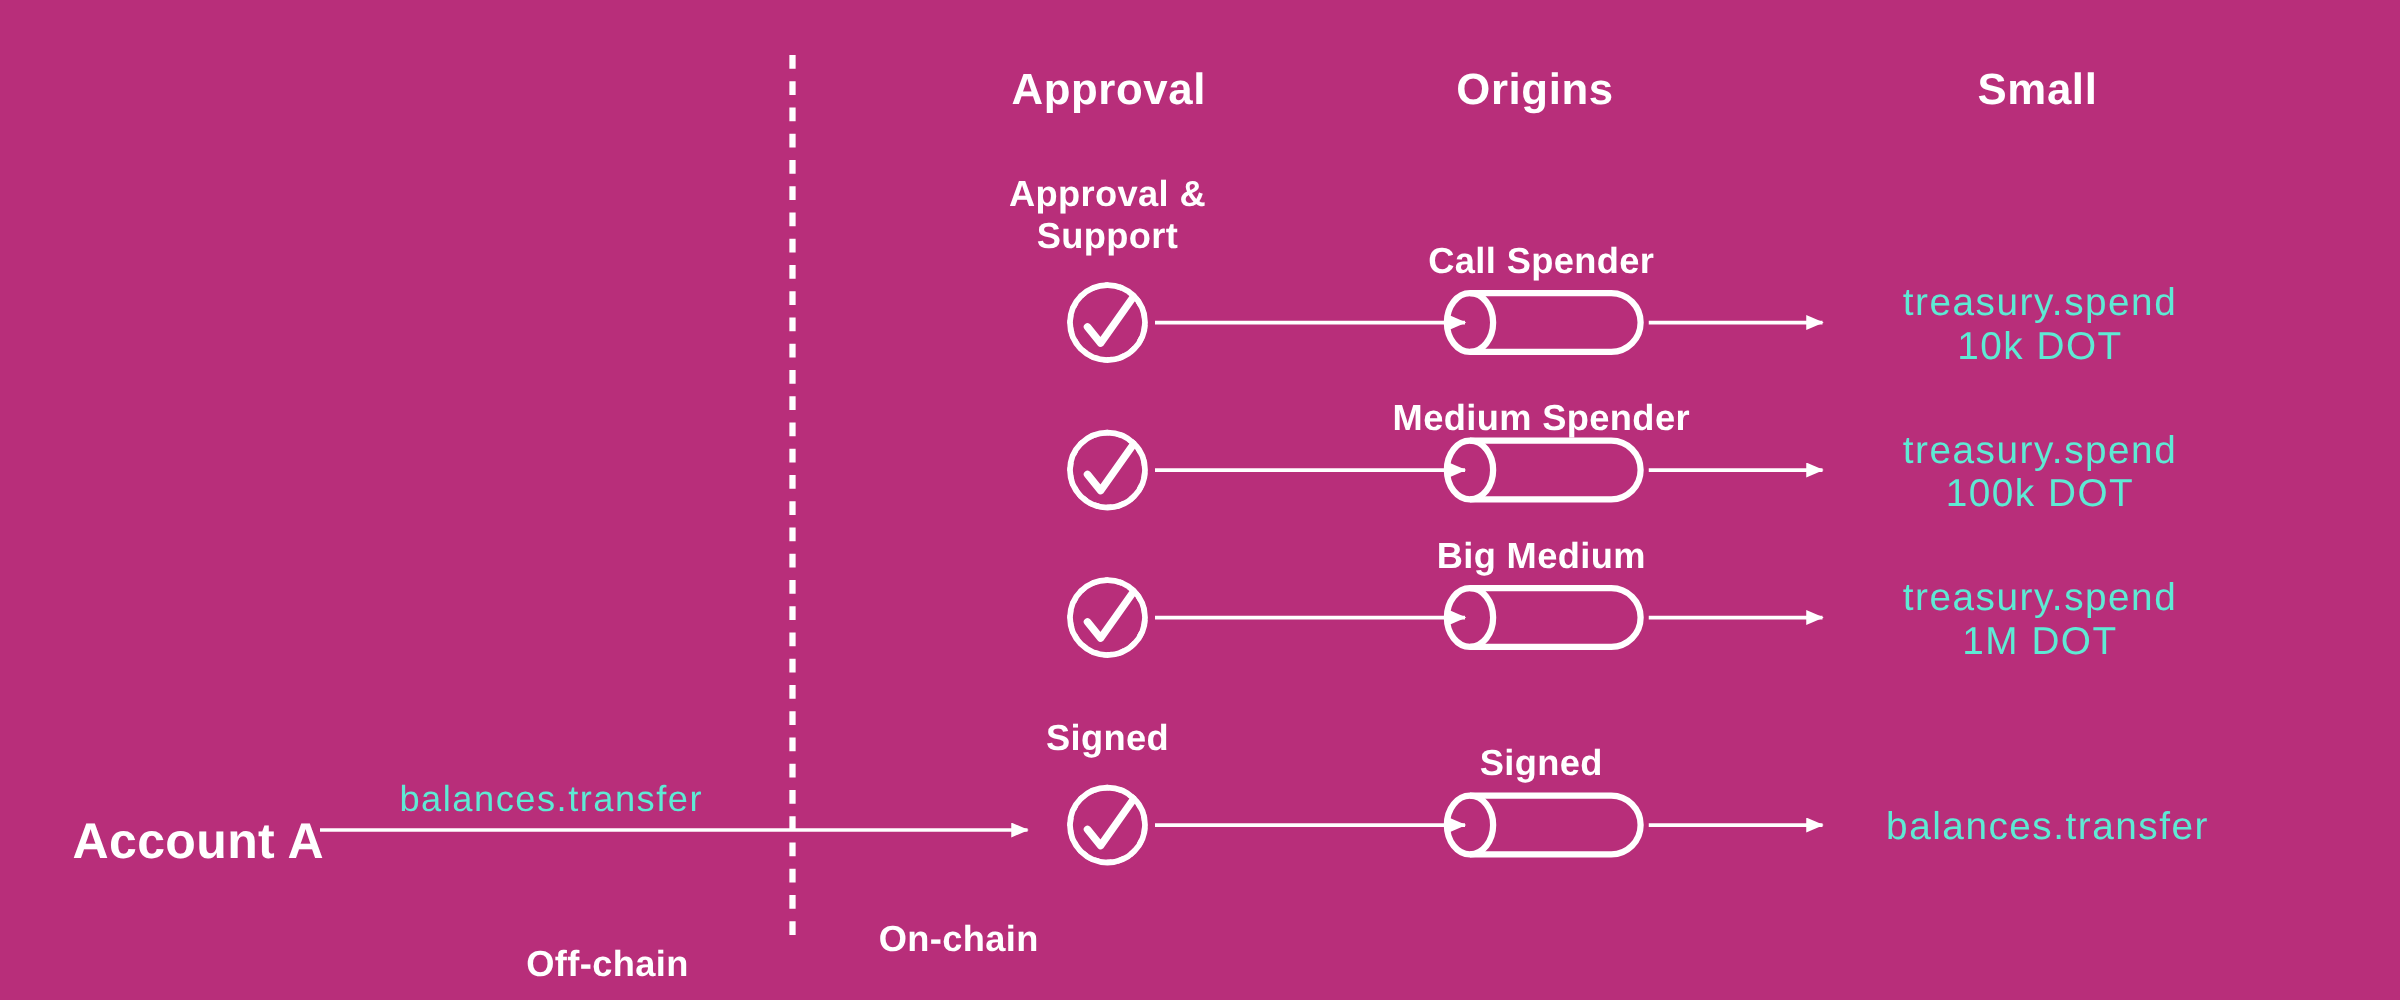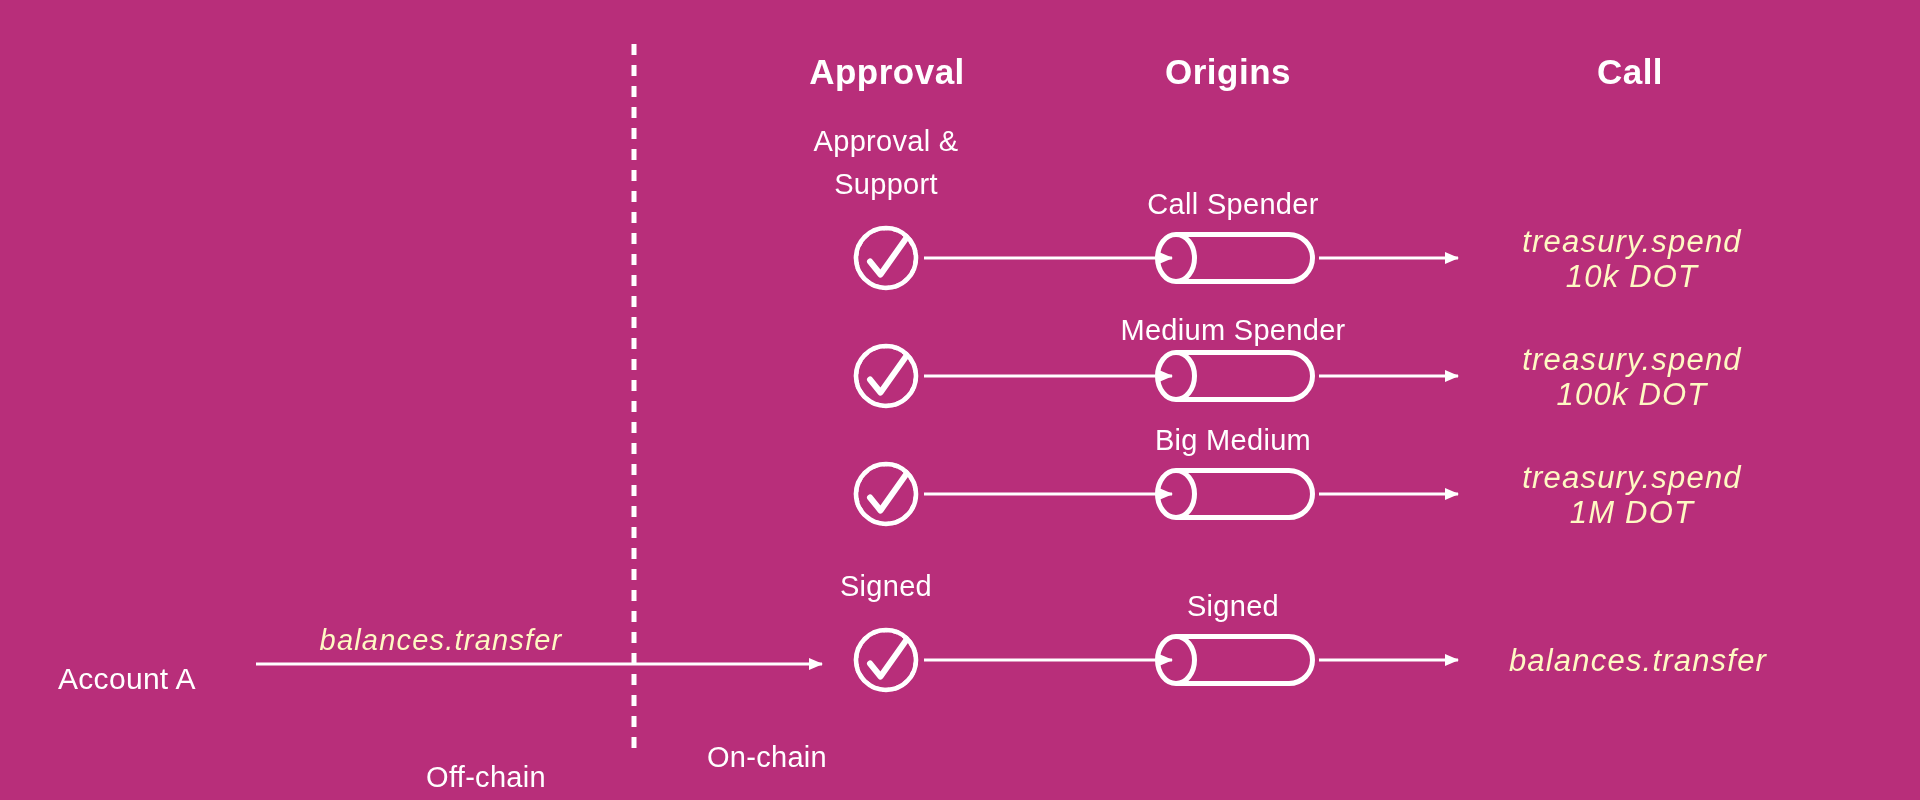--- a/index.html
+++ b/index.html
@@ -7,22 +7,22 @@
     width:1920px;height:800px;
     background:#B82E7A;
     font-family:"Liberation Sans", sans-serif;
     position:relative;
     overflow:hidden;
     color:#FFFFFF;
   }
   .abs{position:absolute;}
   .centered{transform:translateX(-50%);text-align:center;}
   .hdr{font-size:35px;font-weight:700;letter-spacing:.5px;white-space:nowrap;}
-  .bold-label{font-size:29px;font-weight:400;letter-spacing:.3px;line-height:43px;white-space:pre-line;}
-  .light-label{font-size:31px;font-weight:400;letter-spacing:1.2px;line-height:35px;white-space:nowrap;color:#fef9c3;font-style:italic;}
+  .bold-label{font-size:29px;font-weight:700;letter-spacing:.3px;line-height:33px;white-space:pre-line;}
+  .light-label{font-size:31px;font-weight:400;letter-spacing:1.2px;line-height:35px;white-space:nowrap;color:#5eead4;}
   .light-label.two-line{white-space:pre-line;}
   svg{position:absolute;left:0;top:0;}
   .stroke{stroke:#FFFFFF;fill:none;}
 </style>
 </head>
 <body>
 
 <svg width="1920" height="800" viewBox="0 0 1920 800">
   <defs>
     <marker id="ah" markerUnits="userSpaceOnUse" markerWidth="16" markerHeight="12" refX="13" refY="6" orient="auto">
@@ -70,36 +70,36 @@
   <g>
     <line x1="924" y1="660" x2="1172" y2="660" stroke="#FFFFFF" stroke-width="3" marker-end="url(#ah)"></line>
     <use href="#check-circle" x="886" y="660"></use>
     <use href="#pipe" x="1176" y="660"></use>
     <line x1="1319" y1="660" x2="1458" y2="660" stroke="#FFFFFF" stroke-width="3" marker-end="url(#ah)"></line>
   </g>
 </svg>
 
 <div class="abs centered hdr" style="left:887px;top:52px;">Approval</div>
 <div class="abs centered hdr" style="left:1228px;top:52px;">Origins</div>
-<div class="abs centered hdr" style="left:1630px;top:52px;">Call</div>
+<div class="abs centered hdr" style="left:1630px;top:52px;">Small</div>
 
 <div class="abs centered bold-label" style="left:886px;bottom:594px;">Approval &amp;
 Support</div>
 <div class="abs centered bold-label" style="left:886px;bottom:192px;">Signed</div>
 
 <div class="abs centered bold-label" style="left:1233px;bottom:574px;">Call Spender</div>
 <div class="abs centered bold-label" style="left:1233px;bottom:448px;">Medium Spender</div>
 <div class="abs centered bold-label" style="left:1233px;bottom:338px;">Big Medium</div>
 <div class="abs centered bold-label" style="left:1233px;bottom:172px;">Signed</div>
 
 <div class="abs centered light-label two-line" style="left:1632px;top:224px;">treasury.spend
 10k DOT</div>
 <div class="abs centered light-label two-line" style="left:1632px;top:342px;">treasury.spend
 100k DOT</div>
 <div class="abs centered light-label two-line" style="left:1632px;top:460px;">treasury.spend
 1M DOT</div>
 <div class="abs centered light-label" style="left:1638px;top:643px;">balances.transfer</div>
 
-<div class="abs bold-label" style="left:58px;top:657px;font-size:30px;">Account A</div>
+<div class="abs bold-label" style="left:58px;top:657px;font-size:40px;">Account A</div>
 <div class="abs centered light-label" style="left:441px;top:623px;font-size:29px;">balances.transfer</div>
 
 <div class="abs centered bold-label" style="left:486px;top:724px;margin-top:32px;">Off-chain</div>
 <div class="abs centered bold-label" style="left:767px;top:724px;margin-top:12px;">On-chain</div>
 
 </body></html>

